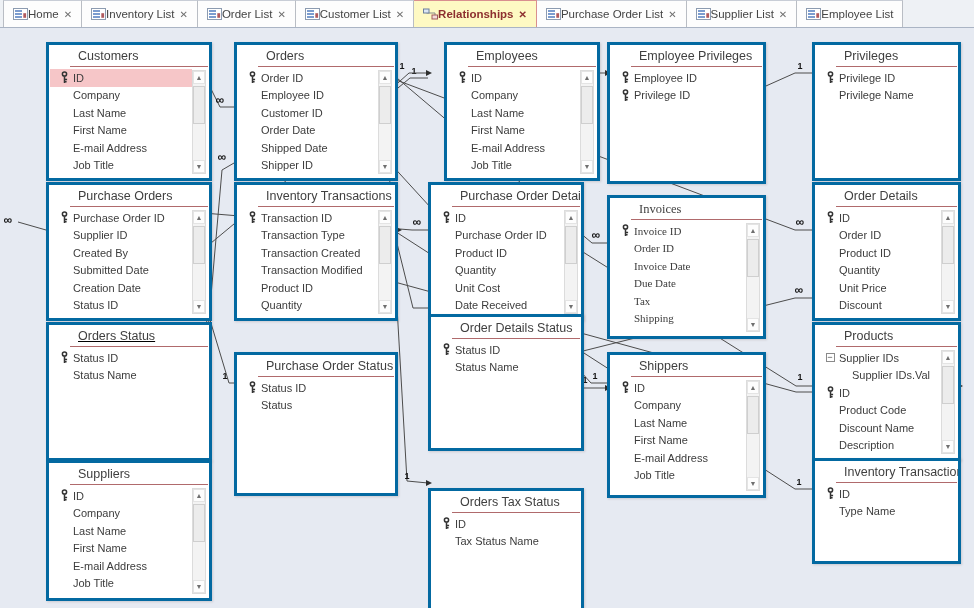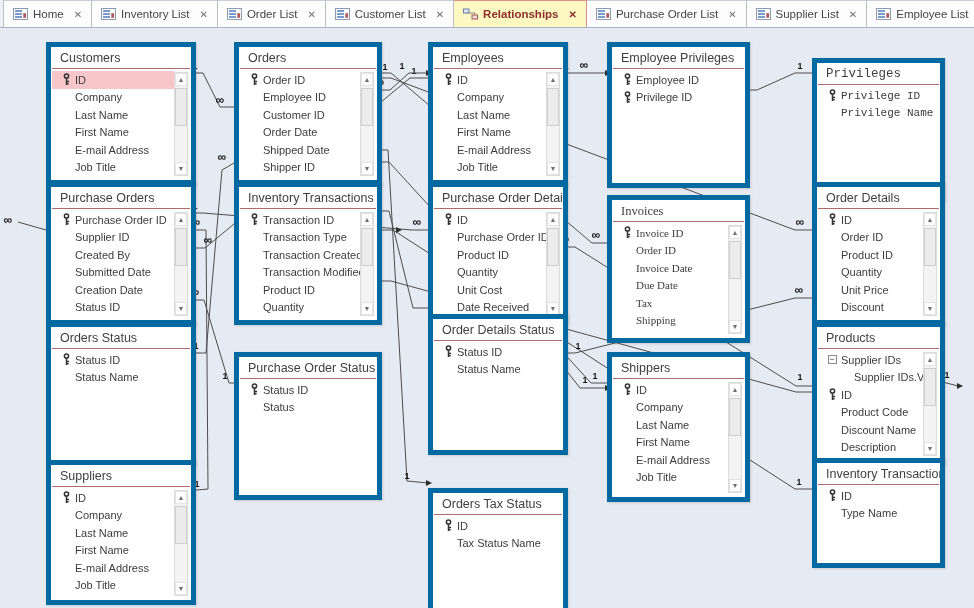--- a/index.html
+++ b/index.html
@@ -7,38 +7,38 @@
     position:relative;width:974px;height:608px;overflow:hidden;
     background:#e6eaf2;font-family:"Liberation Sans",sans-serif;
   }
   
   #tabbar{
     position:absolute;top:0;left:0;width:974px;height:27px;
     background:#eef1f5;border-bottom:1px solid #aab4c4;
     display:flex;align-items:stretch;
   }
   .tab{
-    display:flex;align-items:center;gap:5px;padding:0 9px;
+    display:flex;align-items:center;padding:0 9px;
     background:#fdfdfd;border-right:1px solid #b9bdc4;border-top:1px solid #c8cdd6;
     font-size:11.5px;color:#444;white-space:nowrap;cursor:default;
   }
   .tab:first-child{margin-left:3px;border-left:1px solid #b9bdc4;}
   .tab.active{background:#fef9c3;color:#8d2f2f;font-weight:bold;border-right:1px solid #d98f8f;border-top:1px solid #d98f8f;}
   .tab-close{color:#6f6f6f;font-size:10px;margin-left:5px;font-weight:normal;}
   .tab.active .tab-close{color:#8d2f2f;font-weight:bold;}
   .tab-icon{display:flex;align-items:center;}
   
   #rel-svg{position:absolute;top:0;left:0;z-index:1;}
   #rel-svg polyline{fill:none;stroke:#4c4c4c;stroke-width:1;}
   #rel-svg text{fill:#151515;font-weight:bold;text-anchor:middle;font-family:"Liberation Sans",sans-serif;}
   #rel-svg polygon{fill:#2e2e2e;}
   
   .tbox{
     position:absolute;background:#fff;z-index:2;
-    border:5px solid #0369a1;box-shadow:1px 1px 2px rgba(90,60,60,.18);
+    border:3px solid #0369a1;box-shadow:1px 1px 2px rgba(90,60,60,.18);padding-left:20px;
   }
   .tbox-title{
     height:21px;line-height:22px;padding-left:9px;font-size:12.5px;color:#3f3f3f;
     white-space:nowrap;overflow:hidden;
   }
   .tbox-sep{height:1px;background:#b06a6c;margin:0 1px;}
   .tbox-fields{position:absolute;top:24px;left:1px;right:1px;bottom:2px;overflow:hidden;}
   .tbox.has-scroll .tbox-fields{right:17px;}
   .frow{height:17.5px;display:flex;align-items:center;padding-left:5px;font-size:11px;color:#3c3c3c;}
   .frow.selected{background:#f6c6c8;}
@@ -313,21 +313,21 @@
         </div>
       </div>
       <div class="vscroll">
         <div class="sbtn">▲</div>
         <div class="strack">
           <div class="sthumb"></div>
         </div>
         <div class="sbtn">▼</div>
       </div>
     </div>
-    <div class="tbox" style="left: 46px; top: 322px; width: 140px; height: 133px;">
+    <div class="tbox" style="left: 46px; top: 322px; width: 140px; height: 133px; text-decoration: underline;">
       <div class="tbox-title">Orders Status</div>
       <div class="tbox-sep"></div>
       <div class="tbox-fields">
         <div class="frow">
           <span class="kslot">
             <svg width="9" height="13" viewBox="0 0 9 13">
               <circle cx="4.5" cy="3" r="2.1" fill="none" stroke="#333" stroke-width="1.5"></circle>
               <path d="M4.5 5.2 V12 M4.5 8.6 h2.6 M4.5 10.8 h2.1" stroke="#333" stroke-width="1.5" fill="none"></path>
             </svg>
           </span>
@@ -477,21 +477,21 @@
             </svg>
           </span>
           <span class="fname">Status ID</span>
         </div>
         <div class="frow">
           <span class="kslot"></span>
           <span class="fname">Status</span>
         </div>
       </div>
     </div>
-    <div class="tbox has-scroll" style="left: 428px; top: 42px; width: 130px; height: 133px;">
+    <div class="tbox has-scroll" style="left: 444px; top: 42px; width: 130px; height: 133px;">
       <div class="tbox-title">Employees</div>
       <div class="tbox-sep"></div>
       <div class="tbox-fields">
         <div class="frow">
           <span class="kslot">
             <svg width="9" height="13" viewBox="0 0 9 13">
               <circle cx="4.5" cy="3" r="2.1" fill="none" stroke="#333" stroke-width="1.5"></circle>
               <path d="M4.5 5.2 V12 M4.5 8.6 h2.6 M4.5 10.8 h2.1" stroke="#333" stroke-width="1.5" fill="none"></path>
             </svg>
           </span>
@@ -707,21 +707,21 @@
         </div>
       </div>
       <div class="vscroll">
         <div class="sbtn">▲</div>
         <div class="strack">
           <div class="sthumb"></div>
         </div>
         <div class="sbtn">▼</div>
       </div>
     </div>
-    <div class="tbox" style="left: 812px; top: 58px; width: 123px; height: 133px; font-family: Liberation Mono, monospace;">
+    <div class="tbox" style="left: 812px; top: 42px; width: 123px; height: 133px;">
       <div class="tbox-title">Privileges</div>
       <div class="tbox-sep"></div>
       <div class="tbox-fields">
         <div class="frow">
           <span class="kslot">
             <svg width="9" height="13" viewBox="0 0 9 13">
               <circle cx="4.5" cy="3" r="2.1" fill="none" stroke="#333" stroke-width="1.5"></circle>
               <path d="M4.5 5.2 V12 M4.5 8.6 h2.6 M4.5 10.8 h2.1" stroke="#333" stroke-width="1.5" fill="none"></path>
             </svg>
           </span>

